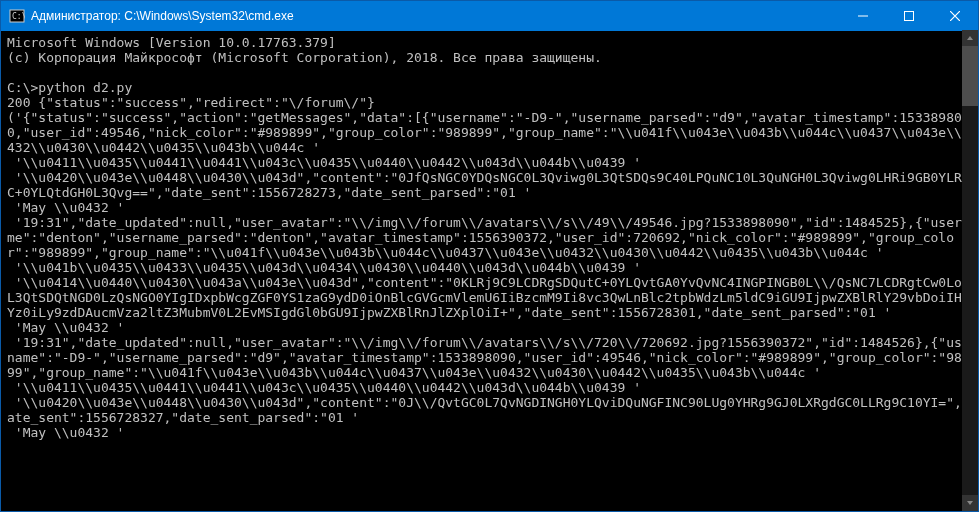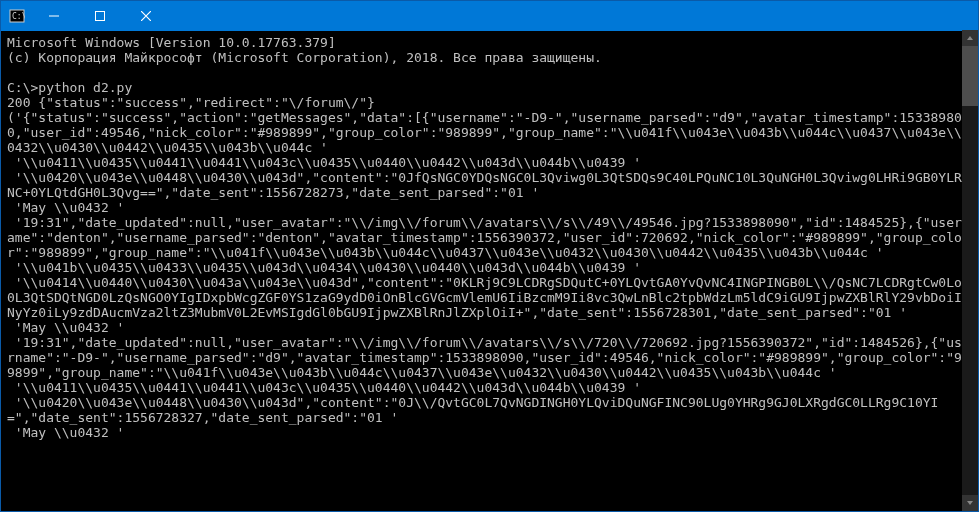--- a/index.html
+++ b/index.html
@@ -52,21 +52,21 @@
     align-items: center;
     justify-content: center;
     color: #fff;
   }
   .terminal {
     flex: 1;
     background: #000;
     color: #c0c0c0;
     font-size: 13px;
     line-height: 15px;
-    padding: 4px 8px 4px 6px;
+    padding: 4px 0 4px 6px;
     white-space: pre-wrap;
     word-break: break-all;
     overflow: hidden;
   }
   .scrollbar {
     position: absolute;
     right: 1px;
     top: 30px;
     bottom: 1px;
     width: 16px;
@@ -100,20 +100,21 @@
 <body>
 
 <div class="window">
   <div class="titlebar">
     <span class="icon">
       <svg width="16" height="16" viewBox="0 0 16 16">
         <rect x="1" y="2" width="14" height="12" fill="#000" stroke="#ccc" stroke-width="1"></rect>
         <text x="3" y="11" font-size="8" fill="#ccc" font-family="monospace">C:\</text>
       </svg>
     </span>
+    <span class="title">Администратор: C:\Windows\System32\cmd.exe</span>
     <div class="win-controls">
       <div class="win-btn">
         <svg width="10" height="10" viewBox="0 0 10 10">
             <rect x="0" y="4.5" width="10" height="1" fill="#fff"></rect>
           </svg>
       </div>
       <div class="win-btn">
         <svg width="10" height="10" viewBox="0 0 10 10">
             <rect x="0.5" y="0.5" width="9" height="9" fill="none" stroke="#fff" stroke-width="1"></rect>
           </svg>

